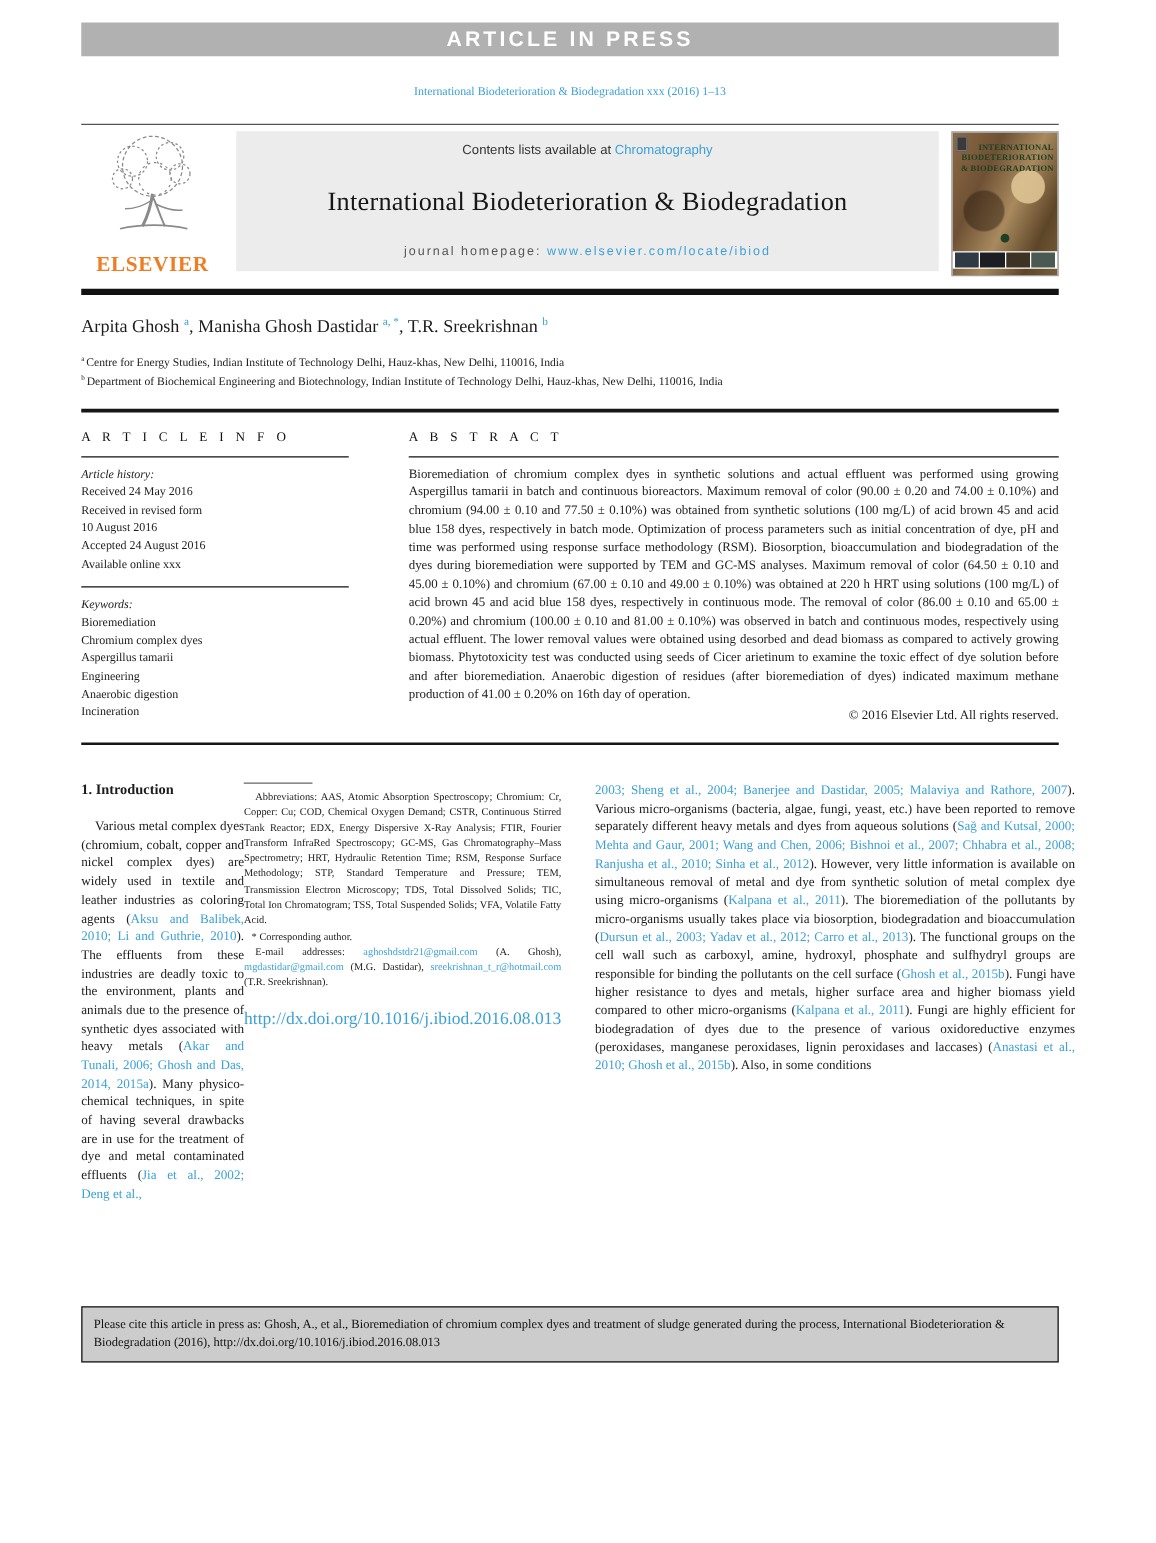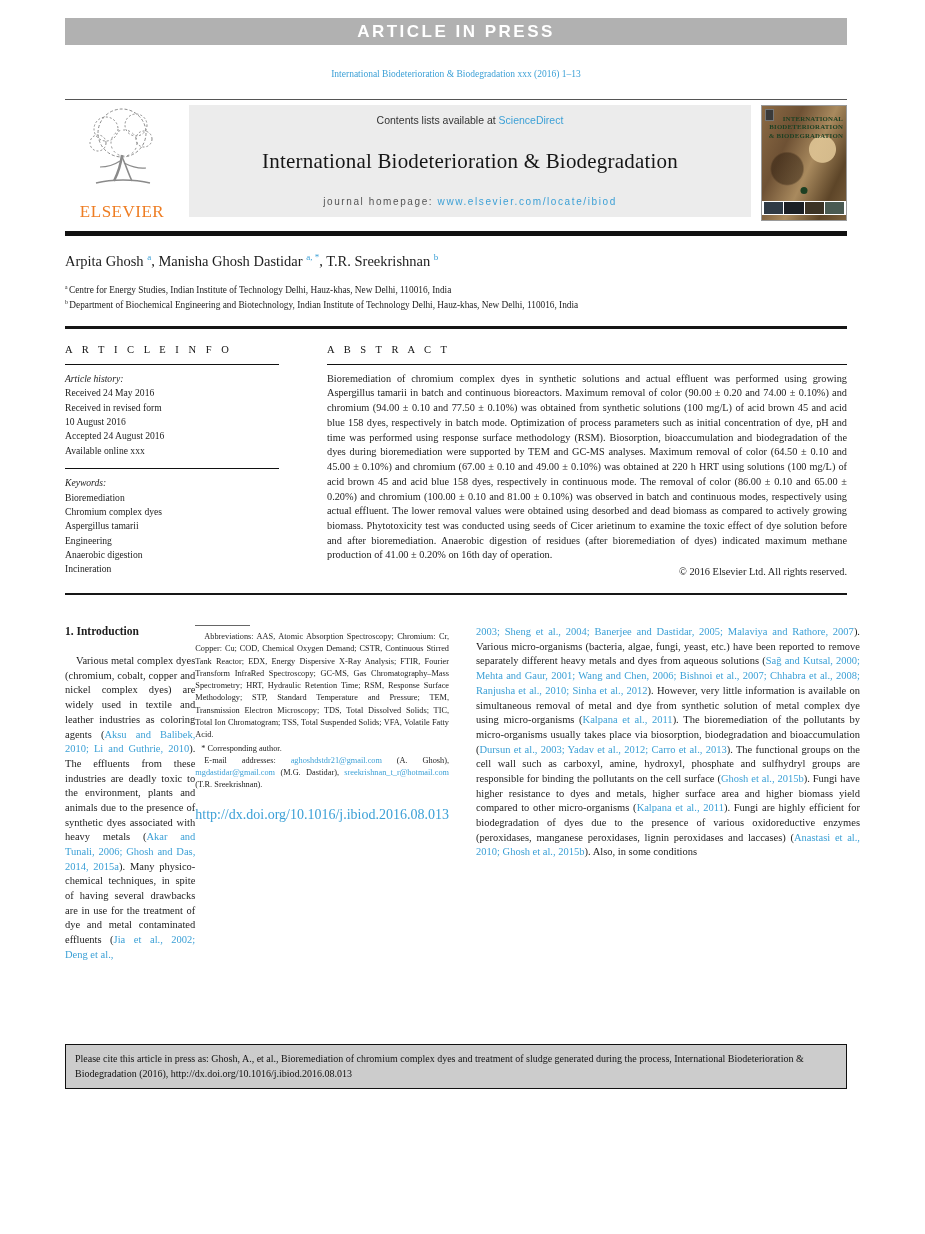--- a/index.html
+++ b/index.html
@@ -4,21 +4,21 @@
 <style>
   html,body{margin:0;padding:0;background:#fff;}
   .page{position:relative;width:912px;height:1234px;box-sizing:border-box;
         padding:18px 65px 0 65px;background:#fff;overflow:hidden;
         font-family:"Liberation Serif",serif;color:#1c1c1c;}
   .banner{height:27px;background:#b1b1b1;color:#fff;display:flex;align-items:center;justify-content:center;
           font-family:"Liberation Sans",sans-serif;font-weight:bold;font-size:17px;letter-spacing:2.5px;}
   .cite-line{text-align:center;margin-top:24px;font-size:9.5px;color:#3ca0d6;}
   .masthead{margin-top:20px;border-top:1px solid #555;padding-top:5px;display:flex;align-items:stretch;}
   .logo-col{width:114px;display:flex;flex-direction:column;align-items:center;justify-content:flex-end;padding-bottom:2px;}
-  .logo-col .elsevier-word{font-family:"Liberation Serif",serif;font-size:17px;color:#ee7d23;letter-spacing:.5px;margin-top:17px;}
+  .logo-col .elsevier-word{font-family:"Liberation Serif",serif;font-size:17px;color:#ee7d23;letter-spacing:.5px;margin-top:17px;font-weight:bold;}
   .mast-box{flex:1;background:#ececec;margin:0 10px;height:112px;display:flex;flex-direction:column;
             align-items:center;justify-content:space-between;padding:9px 0 10px 0;box-sizing:border-box;}
   .contents-line{font-family:"Liberation Sans",sans-serif;font-size:10.5px;color:#333;}
   .journal-title{font-size:21px;color:#161616;letter-spacing:.2px;}
   .homepage-line{font-family:"Liberation Sans",sans-serif;font-size:10px;letter-spacing:1.6px;color:#555;}
   .cover{width:86px;height:116px;position:relative;overflow:hidden;border:1px solid #9a9a9a;box-sizing:border-box;
          background:
            radial-gradient(circle at 72% 38%, rgba(222,196,148,.9) 0 14%, rgba(222,196,148,0) 15%),
            radial-gradient(circle at 30% 55%, rgba(40,25,12,.45) 0 18%, rgba(40,25,12,0) 20%),
            linear-gradient(115deg,#8c6b45 0%,#6e5134 30%,#a98a5e 55%,#5d4528 80%,#7a5f3c 100%);}
@@ -95,21 +95,21 @@
           <path d="M46 52 C50 60 52 68 56 76" stroke-width="1.6"></path>
           <path d="M44 56 C38 60 32 62 24 62" stroke-width="1.2"></path>
           <path d="M48 58 C56 62 62 64 70 63" stroke-width="1.2"></path>
           <path d="M20 78 C36 74 58 74 74 78" stroke-width="1.4"></path>
         </g>
       </svg>
       <div class="elsevier-word">ELSEVIER</div>
     </div>
 
     <div class="mast-box">
-      <div class="contents-line"><span>Contents lists available at </span><span class="lnk">ScienceDirect</span></div>
+      <div class="contents-line"><span>Contents lists available at </span><span class="lnk">Chromatography</span></div>
       <div class="journal-title">International Biodeterioration &amp; Biodegradation</div>
       <div class="homepage-line"><span>journal homepage: </span><span class="lnk">www.elsevier.com/locate/ibiod</span></div>
     </div>
 
     <div class="cover">
       <div class="cover-badge"></div>
       <div class="cover-title">
         <div>INTERNATIONAL</div>
         <div>BIODETERIORATION</div>
         <div>&amp; BIODEGRADATION</div>

